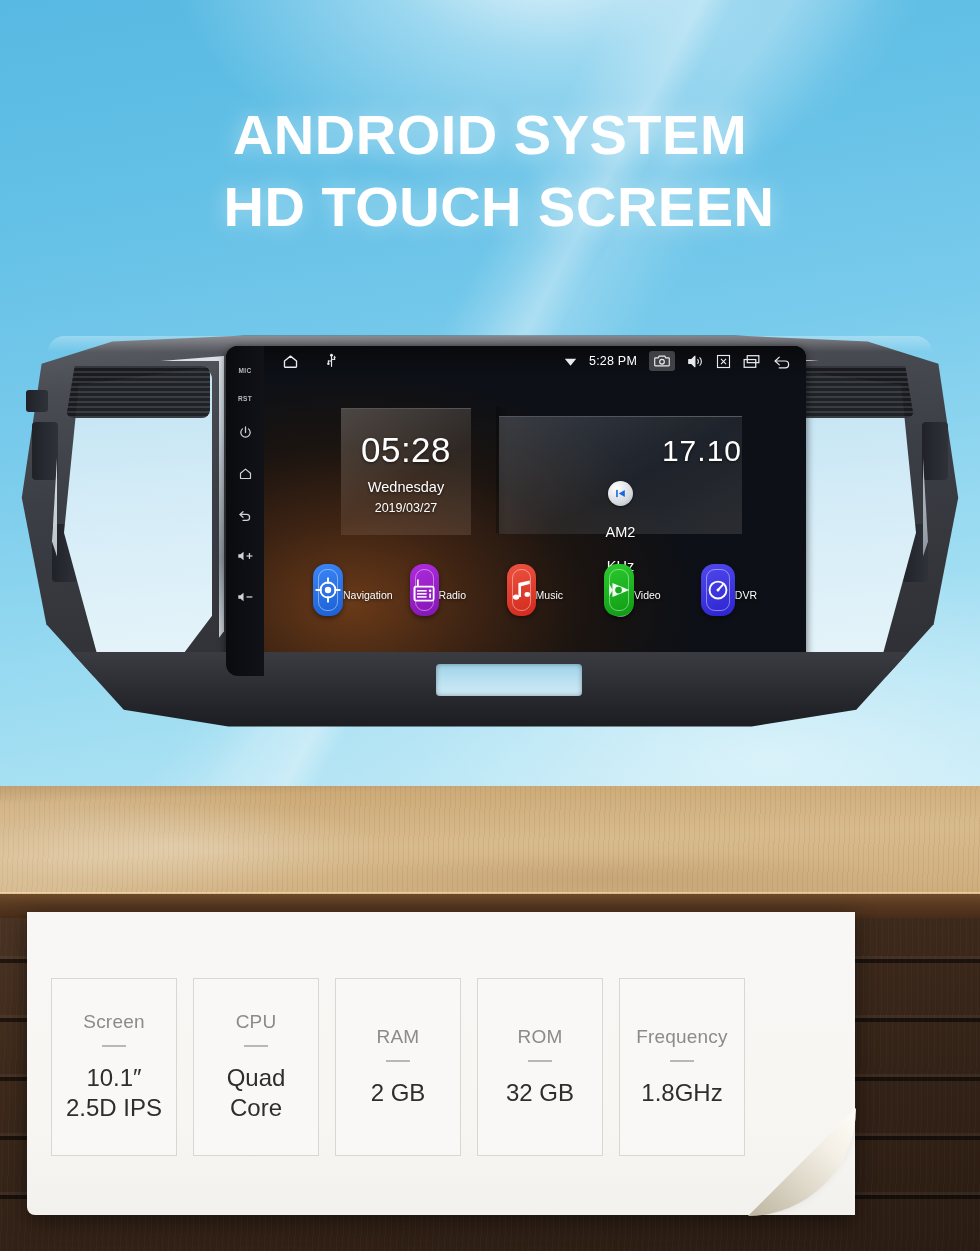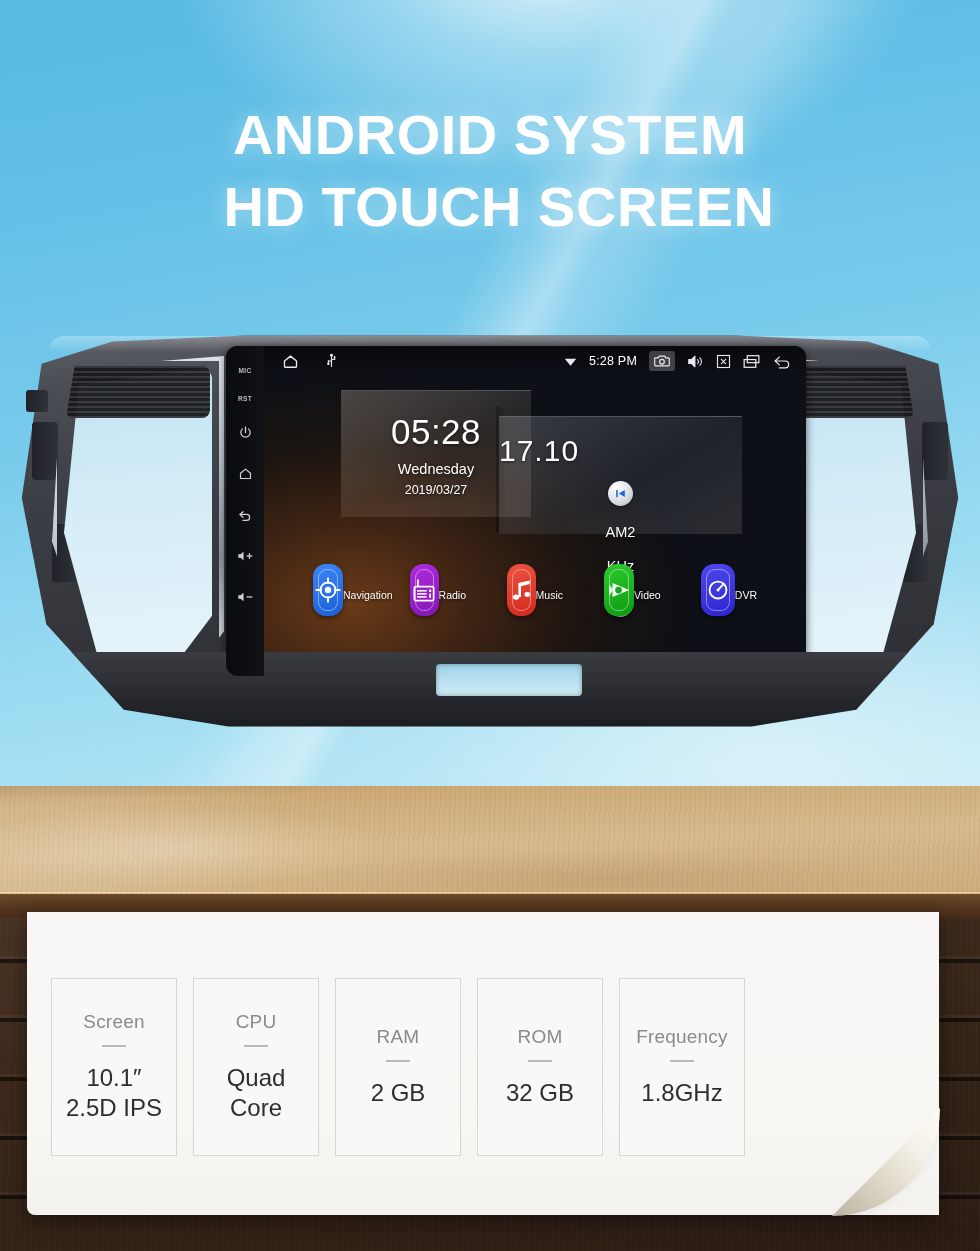--- a/index.html
+++ b/index.html
@@ -155,21 +155,21 @@
   .sb-right { display: flex; align-items: center; gap: 12px; margin-left: auto; padding-right: 14px; }
   .sb-icon { color: #e7eaee; display: flex; align-items: center; justify-content: center; }
   .sb-time { color: #ffffff; font-size: 12.5px; letter-spacing: 0.2px; }
   .sb-btn { padding: 3px 5px; border-radius: 3px; }
   .sb-btn.active { background: rgba(255,255,255,0.22); }
 
   
   .widgets { position: absolute; left: 0; top: 30px; width: 542px; height: 300px; }
 
   .w-clock {
-    position: absolute; left: 77px; top: 14px; width: 190px; height: 127px;
+    position: absolute; left: 77px; top: 32px; width: 130px; height: 127px;
     background: linear-gradient(150deg, rgba(255,238,224,0.24), rgba(255,220,190,0.10) 55%, rgba(230,200,180,0.14));
     border-top: 1px solid rgba(255,255,255,0.20);
     display: flex; flex-direction: column; align-items: center; justify-content: center;
     color: #fff; text-shadow: 0 1px 3px rgba(0,0,0,0.6);
   }
   .w-clock .time { font-size: 35px; font-weight: 300; letter-spacing: 0.5px; line-height: 40px; }
   .w-clock .day  { font-size: 14.5px; margin-top: 9px; text-align: right; }
   .w-clock .date { font-size: 12.5px; margin-top: 6px; }
   .w-clock-shade {
     position: absolute; left: 232px; top: 30px; width: 10px; height: 127px;
@@ -177,21 +177,21 @@
     transform: skewY(18deg); transform-origin: left top;
   }
 
   .w-radio {
     position: absolute; left: 235px; top: 40px; width: 243px; height: 118px;
     background: linear-gradient(150deg, rgba(225,235,250,0.20), rgba(180,200,225,0.10) 55%, rgba(200,190,185,0.16));
     border-top: 1px solid rgba(255,255,255,0.22);
     color: #fff; text-shadow: 0 1px 3px rgba(0,0,0,0.6);
   }
   .w-radio .freq {
-    text-align: left; font-size: 30px; font-weight: 300; letter-spacing: 1px;
+    text-align: right; font-size: 30px; font-weight: 300; letter-spacing: 1px;
     margin-top: 17px;
   }
   .w-radio-row {
     display: flex; align-items: center; justify-content: center; gap: 18px;
     margin-top: 13px;
     flex-direction: column;
   }
   .w-radio-row .band, .w-radio-row .unit-label { font-size: 14.5px; }
   .rbtn {
     width: 25px; height: 25px; border-radius: 50%;
@@ -251,21 +251,21 @@
       repeating-linear-gradient(0deg,
         rgba(0,0,0,0.00) 0px, rgba(0,0,0,0.00) 52px,
         rgba(0,0,0,0.55) 52px, rgba(0,0,0,0.55) 56px,
         rgba(255,255,255,0.045) 56px, rgba(255,255,255,0.045) 59px),
       repeating-linear-gradient(91deg, rgba(255,255,255,0.025) 0px, rgba(255,255,255,0.025) 1px, rgba(0,0,0,0) 1px, rgba(0,0,0,0) 6px),
       linear-gradient(170deg, #4a3323 0%, #3e2a1c 30%, #332217 62%, #2a1c13 100%);
   }
 
   
   .paper {
-    position: absolute; left: 27px; top: 912px; width: 912px; height: 303px;
+    position: absolute; left: 27px; top: 912px; width: 828px; height: 303px;
     background: linear-gradient(180deg, #f8f7f5 0%, #f7f6f3 70%, #f3f1ed 100%);
     box-shadow: 0 6px 22px rgba(0,0,0,0.45);
     border-radius: 0 0 0 8px;
   }
   .paper-curl {
     position: absolute; right: -1px; bottom: -1px; width: 108px; height: 108px;
     background: linear-gradient(225deg, #fffdf8 0%, #f3efe5 32%, #e0dacb 58%, #cfc8b6 78%, #bdb5a1 100%);
     border-radius: 0 0 100% 0;
     box-shadow: -4px -4px 12px rgba(0,0,0,0.22);
     clip-path: polygon(100% 0, 100% 100%, 0 100%);

